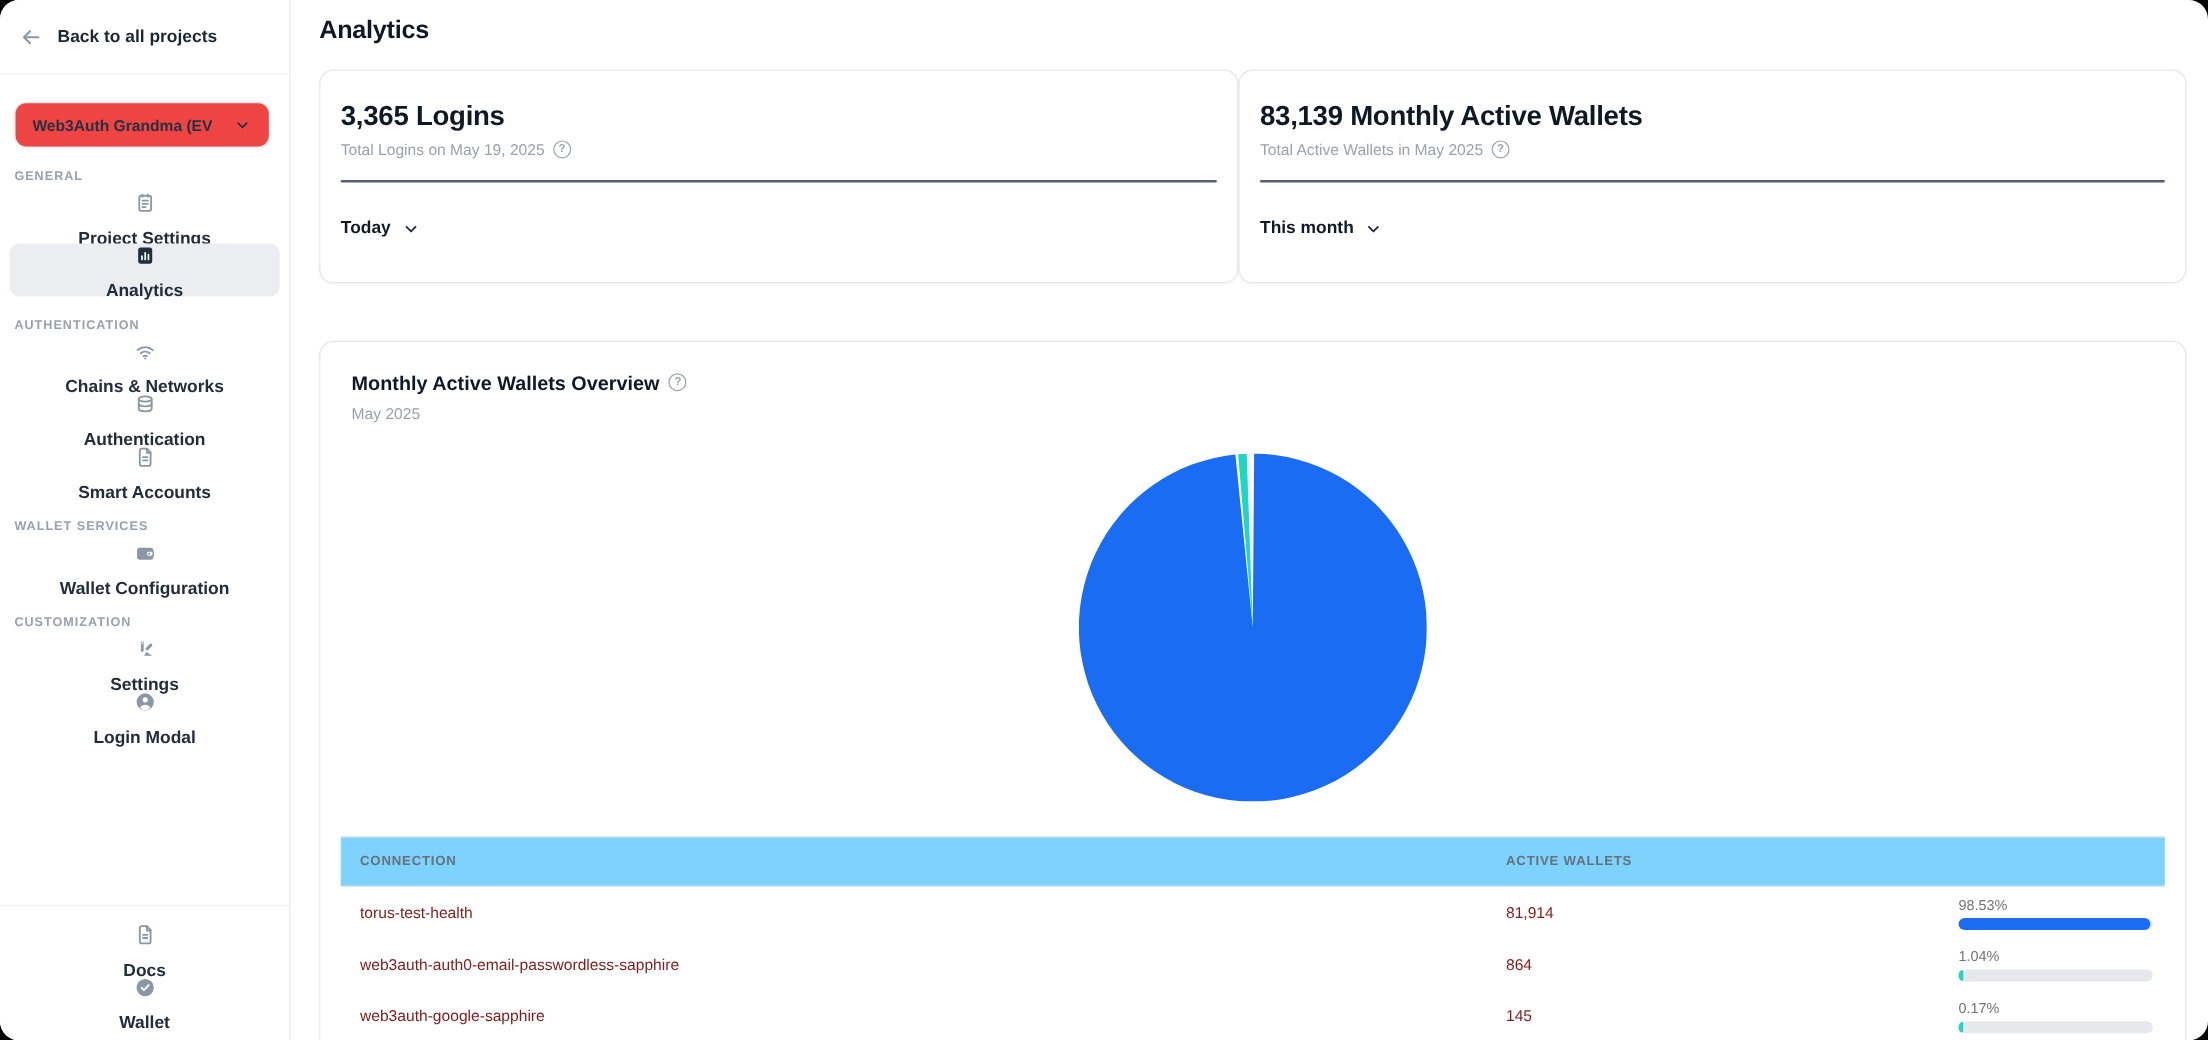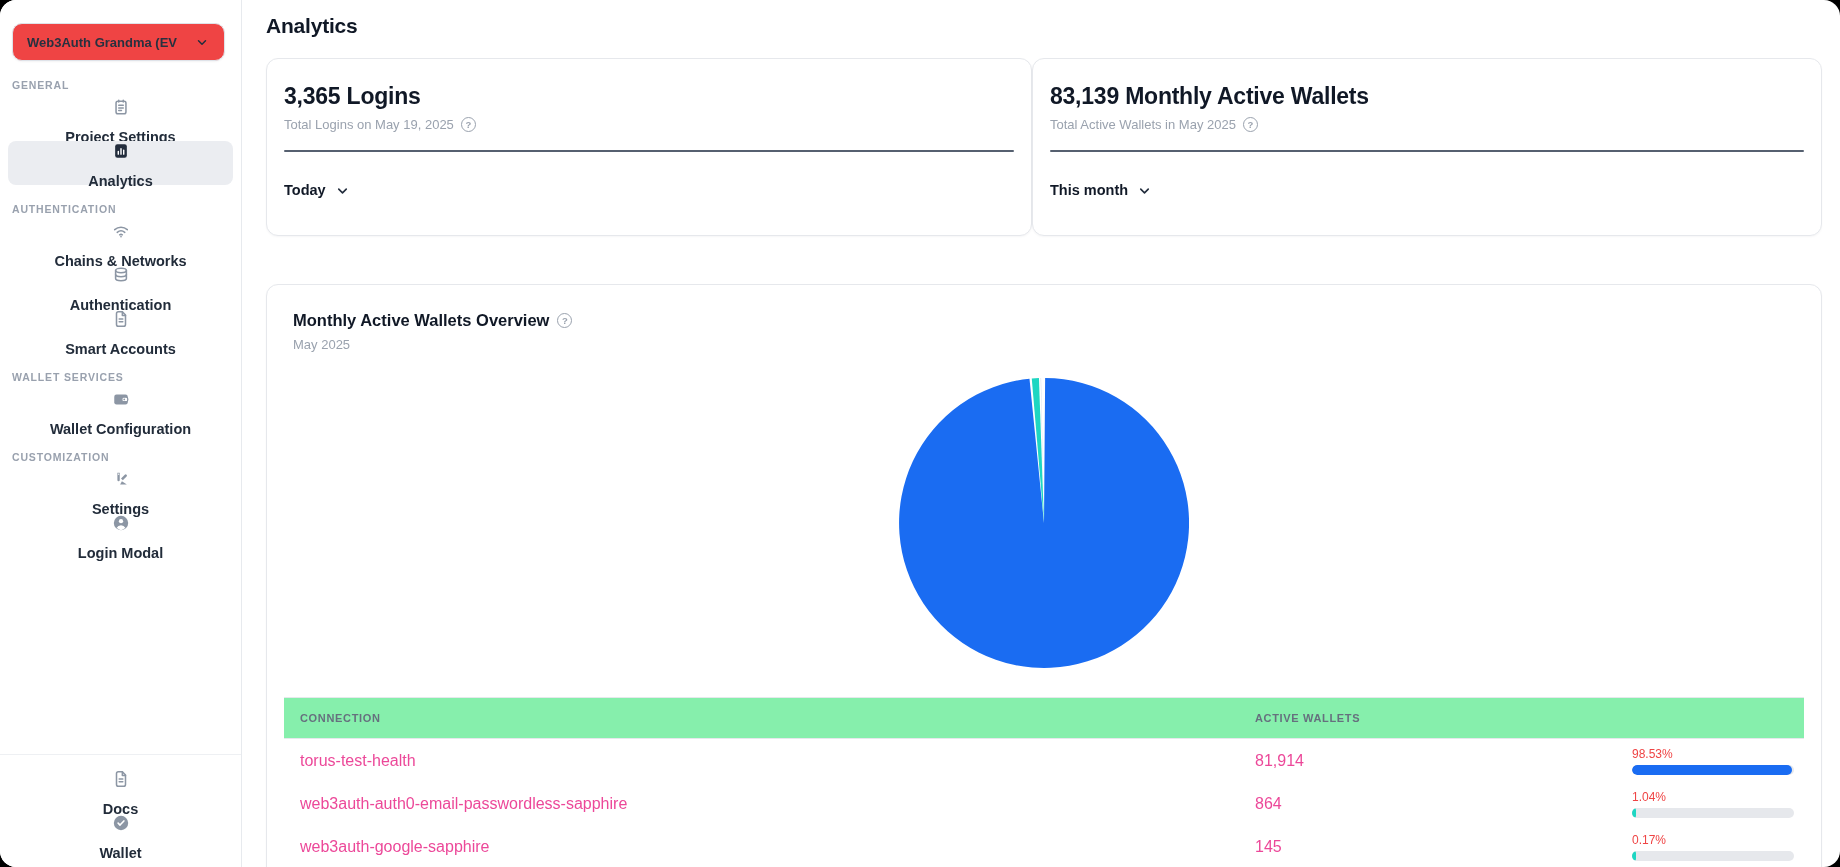--- a/index.html
+++ b/index.html
@@ -40,45 +40,53 @@
   .range-select{ margin-top:30px; display:inline-flex; align-items:center; gap:9px; cursor:pointer;justify-content:center; }
   .range-select span{ font-size:14.5px; font-weight:600; color:#111927; }
   .help-badge{
     width:15px; height:15px; border:1.4px solid #9aa2ae; border-radius:50%;
     display:inline-flex; align-items:center; justify-content:center; flex:none;
     font-size:9.5px; font-weight:700; color:#9aa2ae;
   }
   .help-badge::before{ content:"?"; }
   
   .overview-card{ margin-top:48px; padding:26px 17px 0; height:700px; }
-  .overview-title-row{ display:flex; align-items:center; gap:8px; padding-left:9px; }
+  .overview-title-row{ display:flex; gap:8px; padding-left:9px; }
   .overview-title{ font-size:16.5px; font-weight:700; color:#101826; }
   .overview-sub{ margin-top:7px; padding-left:9px; font-size:13px; color:#9aa2ae; }
   .pie-wrap{ margin-top:26px; display:flex; justify-content:center; }
   
   .mw-table{ margin-top:29px; }
   .t-head{ display:grid; grid-template-columns:1fr 385px 180px; height:42px; align-items:center;
-           background:#86efac; border-top:1px solid #e6e8ec; border-bottom:1px solid #e6e8ec; }
+           background:#7dd3fc; border-top:1px solid #e6e8ec; border-bottom:1px solid #e6e8ec; }
   .t-head div{ padding-left:16px; font-size:11px; font-weight:700; letter-spacing:.06em; color:#66707e; }
   .t-row{ display:grid; grid-template-columns:1fr 385px 180px; height:43px; align-items:center; }
-  .t-cell{ padding-left:16px; font-size:16px; color:#ec4899; }
+  .t-cell{ padding-left:16px; font-size:13px; color:#7f1d1d; }
   .pct-cell{ display:flex; flex-direction:column; align-items:flex-start; justify-content:center; width:162px; justify-self:end; margin-right:10px; }
-  .pct-label{ font-size:12px; color:#ef4444; margin-bottom:4px; }
+  .pct-label{ font-size:12px; color:#737373; margin-bottom:4px; }
   .bar-track{ width:162px; height:10px; border-radius:5px; background:#e6e8ec; overflow:hidden; }
   .bar-fill{ height:10px; border-radius:5px; }
   svg.sico{ stroke:#8c96a4; fill:none; stroke-width:1.7; stroke-linecap:round; stroke-linejoin:round; }
   svg.sico.dark{ stroke:#232d3d; }
 </style>
 </head>
 <body>
 
 <div class="screen">
 
   <aside class="sidebar">
 
+    <div class="back-row">
+      <span class="icon">
+        <svg class="sico" width="20" height="20" viewBox="0 0 20 20">
+            <path d="M16 10H4M9 15l-5-5 5-5"></path>
+          </svg>
+      </span>
+      <span>Back to all projects</span>
+    </div>
 
     <div class="proj-select">
       <span>Web3Auth Grandma (EV</span>
       <span class="icon">
         <svg class="sico dark" width="14" height="14" viewBox="0 0 16 16">
             <path d="M4 6.5l4 4 4-4"></path>
           </svg>
       </span>
     </div>
 

